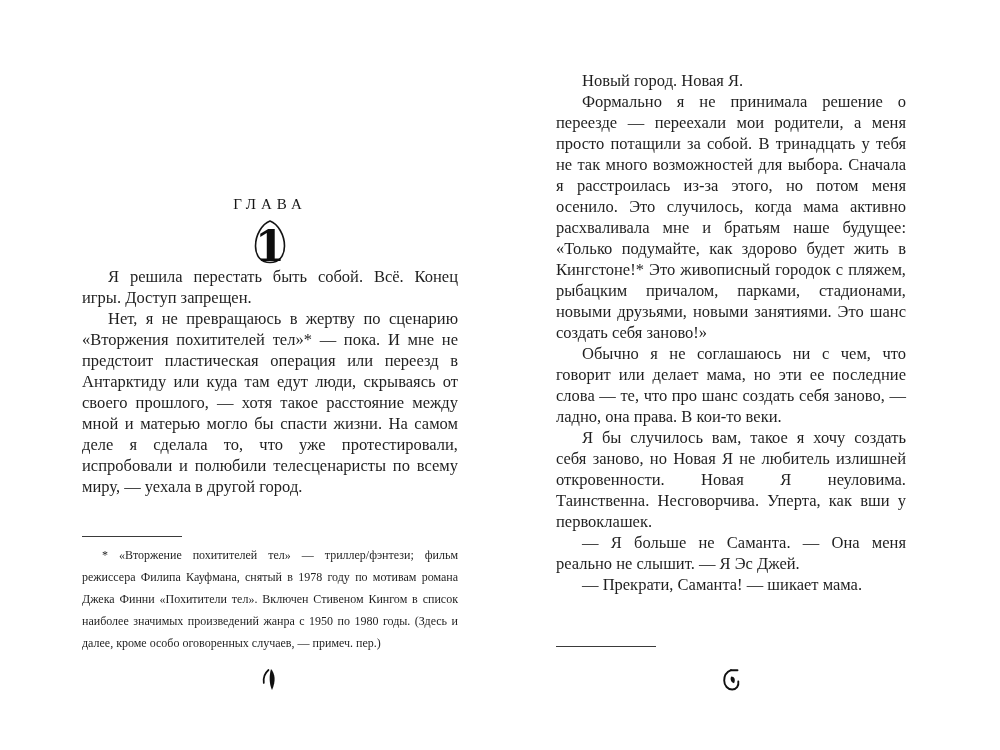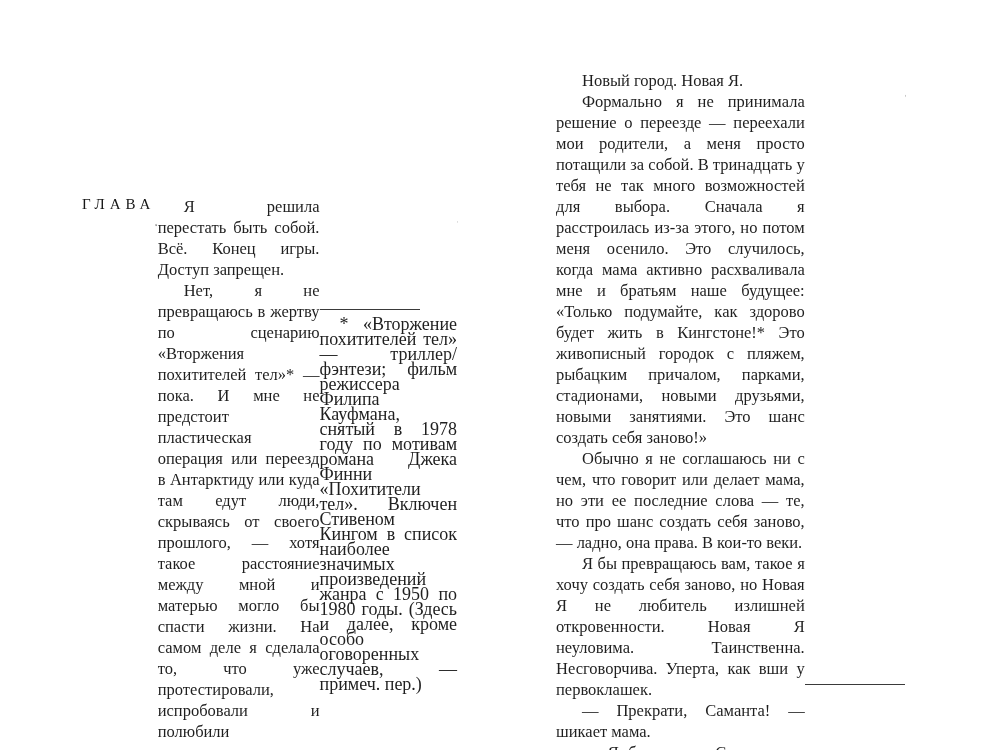--- a/index.html
+++ b/index.html
@@ -7,21 +7,21 @@
     width: 1000px; height: 750px;
     background: #ffffff;
     font-family: "Liberation Serif", "DejaVu Serif", serif;
     color: #1f1f1f;
     overflow: hidden;
   }
   .spread { position: relative; width: 1000px; height: 750px; background: #ffffff; }
 
   .page {
     position: absolute; top: 0; height: 750px;
-    display: flex; flex-direction: row;
+    display: flex; flex-direction: column;
     box-sizing: border-box;
   }
   .page-left  { left: 82px;  width: 376px; padding: 196px 0 58px; }
   .page-right { left: 556px; width: 350px; padding: 70px 0 58px; }
 
   .chapter-head {
     text-align: center;
     font-size: 15px;
     letter-spacing: 5px;
     font-weight: 400;
@@ -32,22 +32,22 @@
   .body-text {
     font-size: 16.5px;
     line-height: 21px;
     text-align: justify;
   }
   .page-right .body-text { margin-top: 0; }
   .para { margin: 0; text-indent: 26px; }
 
   .footnote {
     margin-top: auto;
-    font-size: 18px;
-    line-height: 15px;
+    font-size: 12px;
+    line-height: 22px;
     text-align: justify;
   }
   .fn-rule { width: 100px; height: 0; border-top: 1px solid #3a3a3a; margin: 0 0 7px 0; }
   .fn-text { margin: 0; text-indent: 20px; }
   .italic { }
 
   .page-ornament { display: block; margin: 14px auto 0; }
 </style>
 </head>
 <body>
@@ -78,23 +78,23 @@
       <path d="M10 1 C 14 5.5, 15.2 13, 11 22 C 8.2 16.5, 8 7.5, 10 1 Z" fill="#101010"></path>
     </svg>
   </div>
 
   <div class="page page-right">
 
     <div class="body-text">
       <p class="para"><span>Новый город. Новая Я.</span></p>
       <p class="para"><span>Формально я не принимала решение о переезде — переехали мои родители, а меня просто потащили за собой. В тринадцать у тебя не так много возможностей для выбора. Сначала я расстроилась из-за этого, но потом меня осенило. Это случилось, когда мама активно расхваливала мне и братьям наше будущее: «Только подумайте, как здорово будет жить в Кингстоне!* Это живописный городок с пляжем, рыбацким причалом, парками, стадионами, новыми друзьями, новыми занятиями. Это шанс создать себя заново!»</span></p>
       <p class="para"><span>Обычно я не соглашаюсь </span><span class="italic">ни с чем</span><span>, что говорит или делает мама, но эти ее последние слова — те, что про шанс создать себя заново, — ладно, она права. В кои-то веки.</span></p>
-      <p class="para"><span>Я бы превращаюсь вам, </span><span class="italic">такое</span><span> я хочу создать себя заново, но Новая Я не любитель излишней откровенности. Новая Я неуловима. Таинственна. Несговорчива. Уперта, как вши у первоклашек.</span></p>
+      <p class="para"><span>Я бы случилось вам, </span><span class="italic">такое</span><span> я хочу создать себя заново, но Новая Я не любитель излишней откровенности. Новая Я неуловима. Таинственна. Несговорчива. Уперта, как вши у первоклашек.</span></p>
+      <p class="para"><span>— Я больше не Саманта. — Она меня реально не слышит. — Я Эс Джей.</span></p>
       <p class="para"><span>— Прекрати, Саманта! — шикает мама.</span></p>
-      <p class="para"><span>— Я больше не Саманта. — Она меня реально не слышит. — Я Эс Джей.</span></p>
     </div>
 
     <div class="footnote">
       <div class="fn-rule"></div>
     </div>
 
     <svg class="page-ornament" width="19" height="24" viewBox="0 0 19 24" aria-label="5">
       <path d="M9 2.2 L15.5 2.2" fill="none" stroke="#101010" stroke-width="1.9" stroke-linecap="round"></path>
       <path d="M9 2.2 C 4.5 4, 2.2 8, 2.2 12.5 C 2.2 17.8, 6 21.5, 10.2 21.5 C 14.5 21.5, 17 18, 16.3 13.5" fill="none" stroke="#101010" stroke-width="1.9" stroke-linecap="round"></path>
       <path d="M9.2 8.5 C 12.5 8.5, 13.8 11.8, 12 15.2 C 9 14.6, 7.8 11, 9.2 8.5 Z" fill="#101010"></path>

